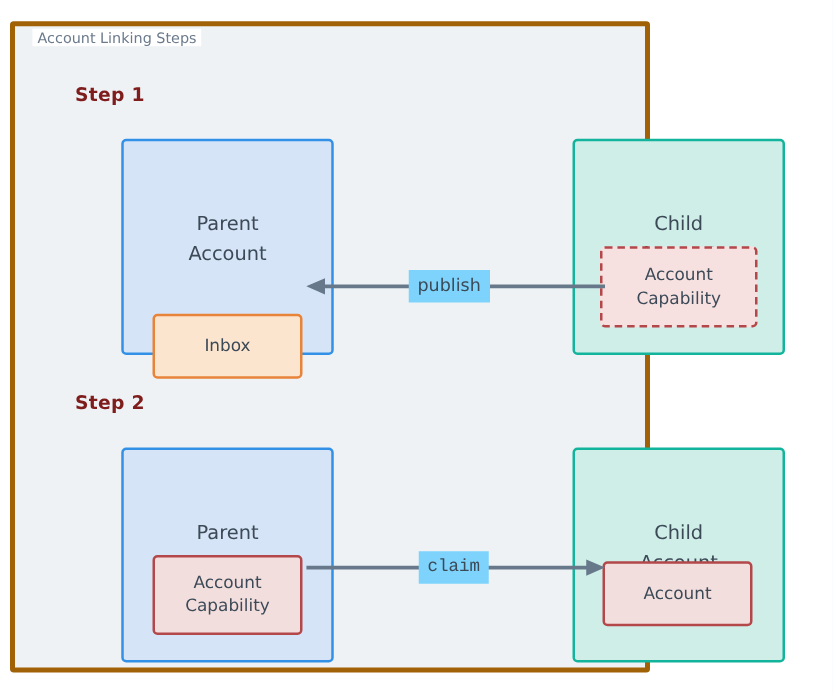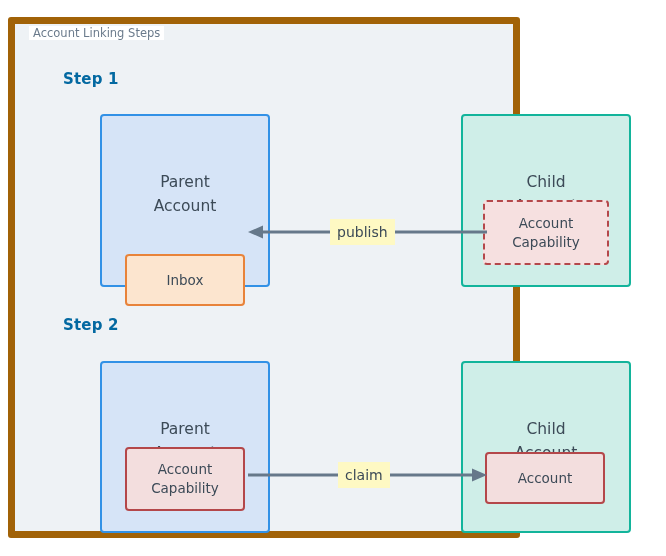--- a/index.html
+++ b/index.html
@@ -16,42 +16,42 @@
   }
 
   
   #diagram-frame {
     position: absolute;
     left: 8px;
     top: 17px;
     width: 512px;    
     height: 521px;
     box-sizing: border-box;
-    border: 7px solid #a16207;
+    border: 4px solid #a16207;
     border-radius: 3px;
     background: #eef2f5;
   }
   #diagram-legend {
     position: absolute;
     left: 14px;
     top: 2px;
     font-size: 11.5px;
     line-height: 14px;
     color: #6b7b8c;
     background: #ffffff;
     padding: 0 4px;
     white-space: nowrap;
   }
 
   
   .step-label {
     position: absolute;
     font-size: 15px;
     font-weight: bold;
-    color: #0369a1;
+    color: #7f1d1d;
     letter-spacing: .2px;
     white-space: nowrap;
   }
   #step-1-label { left: 48px; top: 46px; }
   #step-2-label { left: 48px; top: 292px; }
 
   
   .account-box {
     position: absolute;
     box-sizing: border-box;
@@ -125,39 +125,39 @@
     align-items: center;
   }
   .flow svg { display: block; }
   .flow-label {
     position: absolute;
     top: 0;
     height: 26px;
     line-height: 26px;
     font-size: 14px;
     color: #3c4a57;
-    background: #fef9c3;
+    background: #7dd3fc;
     padding: 0 7px;
     white-space: nowrap;
   }
 
   
   #parent-account-step1 { left: 85px;  top: 90px;  width: 170px; height: 173px; }
   #child-account-step1  { left: 446px; top: 90px;  width: 170px; height: 173px; }
   #inbox-chip           { left: 110px; top: 182px; width: 120px; height: 52px; }
   #account-capability-chip-step1 { left: 468px; top: 176px; width: 126px; height: 65px; }
   #flow-publish { left: 233px; top: 195px; width: 239px; }
   #flow-publish .flow-label { left: 82px; }
 
   
   #parent-account-step2 { left: 85px;  top: 337px; width: 170px; height: 172px; }
   #child-account-step2  { left: 446px; top: 337px; width: 170px; height: 172px; }
   #account-capability-chip-step2 { left: 110px; top: 423px; width: 120px; height: 64px; }
   #account-chip-step2   { left: 470px; top: 428px; width: 120px; height: 52px; }
-  #flow-claim { left: 233px; top: 438px; width: 239px; }
+  #flow-claim { left: 233px; top: 420px; width: 239px; font-family: Liberation Mono, monospace; }
   #flow-claim .flow-label { left: 90px; }
 </style>
 </head>
 <body>
 
 <div id="diagram-frame">
 
   <div id="diagram-legend">Account Linking Steps</div>
 
   <div class="step-label" id="step-1-label">Step 1</div>

